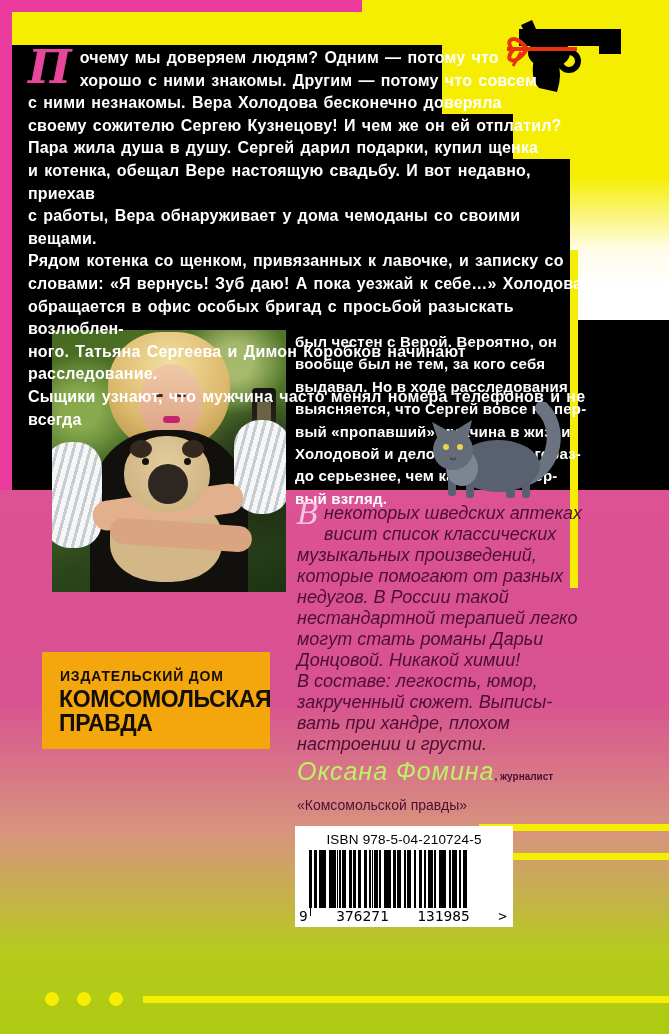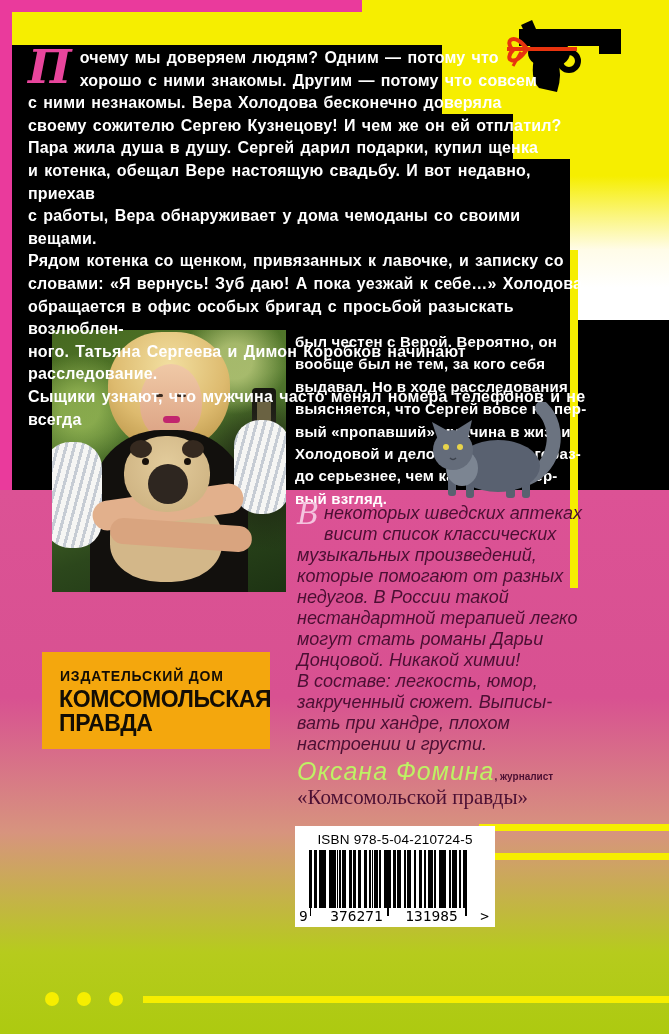--- a/index.html
+++ b/index.html
@@ -77,31 +77,31 @@
 
   
   .review{left:297px;top:503px;width:296px;z-index:5;color:#4b0f33;
     font-size:18px;line-height:21px;font-weight:400;}
   .review-body{white-space:pre-line;font-style:italic;}
   .dropcap-v{float:left;font-family:"DejaVu Serif",serif;font-style:italic;
     font-size:30px;line-height:22px;color:#f4c3de;margin:0 5px 0 0;font-weight:400;}
   .sig{margin-top:6px;}
   .sig-name{font-style:italic;font-size:25px;color:#bef264;letter-spacing:1px;}
   .sig-role{font-size:10px;font-weight:700;color:#4b0f33;}
-  .sig-org{font-size:21px;color:#4b0f33;font-family:Liberation Serif, serif;}
+  .sig-org{margin-top:8px;font-size:14px;color:#4b0f33;}
 
   
   .pubbox{left:42px;top:652px;width:228px;height:97px;background:#f4a70d;z-index:5;
     color:#120d05;padding:0;}
   .pub-top{position:absolute;left:18px;top:16px;font-size:14px;font-weight:700;letter-spacing:.8px;}
   .pub-n1{position:absolute;left:17px;top:34px;font-size:23px;font-weight:900;letter-spacing:-.4px;}
   .pub-n2{position:absolute;left:17px;top:58px;font-size:23px;font-weight:900;letter-spacing:-.4px;}
 
   
-  .barcode{left:295px;top:826px;width:200px;height:101px;background:#fff;z-index:4;}
+  .barcode{left:295px;top:826px;width:218px;height:101px;background:#fff;z-index:4;}
   .isbn-label{position:absolute;left:0;top:6px;width:100%;text-align:center;
     font-size:13.5px;color:#000;letter-spacing:.2px;}
   .bars{position:absolute;left:14px;top:24px;width:158px;height:58px;background-color:#fff;
     background-image:
       repeating-linear-gradient(90deg,#000 0 2px,transparent 2px 5px),
       repeating-linear-gradient(90deg,#000 0 1px,transparent 1px 7px),
       repeating-linear-gradient(90deg,#000 0 3px,transparent 3px 11px);}
   .guard{position:absolute;top:24px;width:2px;height:66px;background:#000;}
   .g1{left:14px;} .g2{left:92px;} .g3{left:170px;}
   .digits{position:absolute;left:0;top:82px;width:100%;display:flex;justify-content:space-between;

